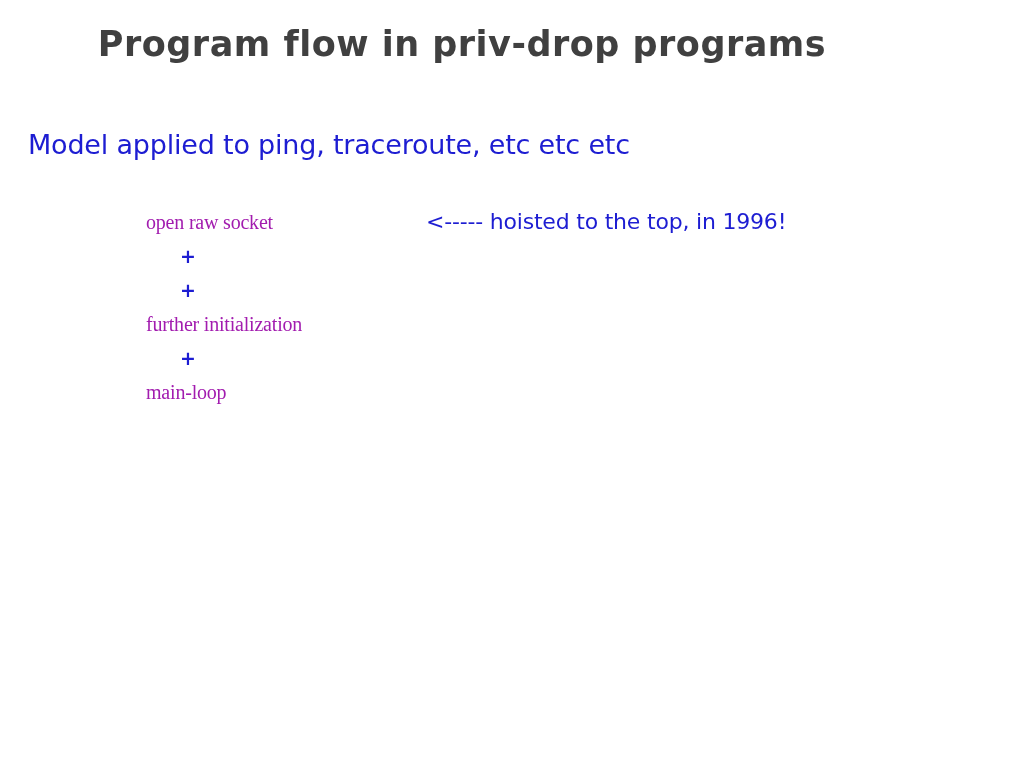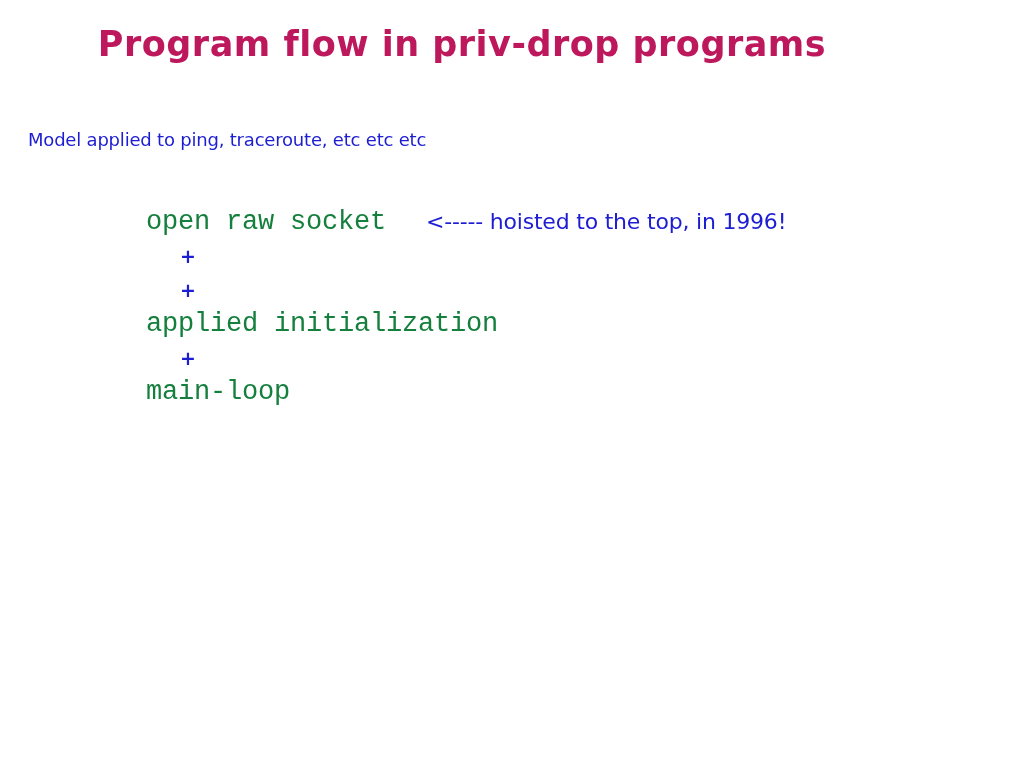--- a/index.html
+++ b/index.html
@@ -22,48 +22,48 @@
   .slide-title {
     position: absolute;
     left: 0;
     top: 24px;
     width: 924px;
     text-align: center;
     font-family: "DejaVu Sans", sans-serif;
     font-weight: bold;
     font-size: 35px;
     letter-spacing: 0.5px;
-    color: #be185d;
+    color: #404040;
     white-space: nowrap;
   }
   .subtitle-line {
     position: absolute;
     left: 28px;
     top: 129px;
     font-family: "DejaVu Sans", sans-serif;
     font-weight: normal;
-    font-size: 18px;
+    font-size: 27px;
     color: #1d1dd2;
     white-space: nowrap;
     letter-spacing: -0.2px;
   }
   .flow-block {
     position: absolute;
     left: 146px;
     top: 205px;
     width: 800px;
   }
   .flow-row {
     position: relative;
     height: 34px;
   }
   .flow-step {
-    font-family: Liberation Mono, monospace;
-    font-size: 27px;
-    color: #15803d;
+    font-family: Liberation Serif, serif;
+    font-size: 20px;
+    color: #a21caf;
     white-space: nowrap;
     letter-spacing: -0.2px;
     line-height: 34px;
     display: inline-block;
   }
   .flow-annotation {
     position: absolute;
     left: 280px;
     top: 0;
     font-family: "DejaVu Sans", sans-serif;
@@ -98,21 +98,21 @@
       <span class="flow-step">open raw socket</span>
       <span class="flow-annotation">&lt;----- hoisted to the top, in 1996!</span>
     </div>
 
     <div class="flow-connector">+</div>
 
 
     <div class="flow-connector">+</div>
 
     <div class="flow-row">
-      <span class="flow-step">applied initialization</span>
+      <span class="flow-step">further initialization</span>
     </div>
 
     <div class="flow-connector">+</div>
 
     <div class="flow-row">
       <span class="flow-step">main-loop</span>
     </div>
 
   </div>
 

